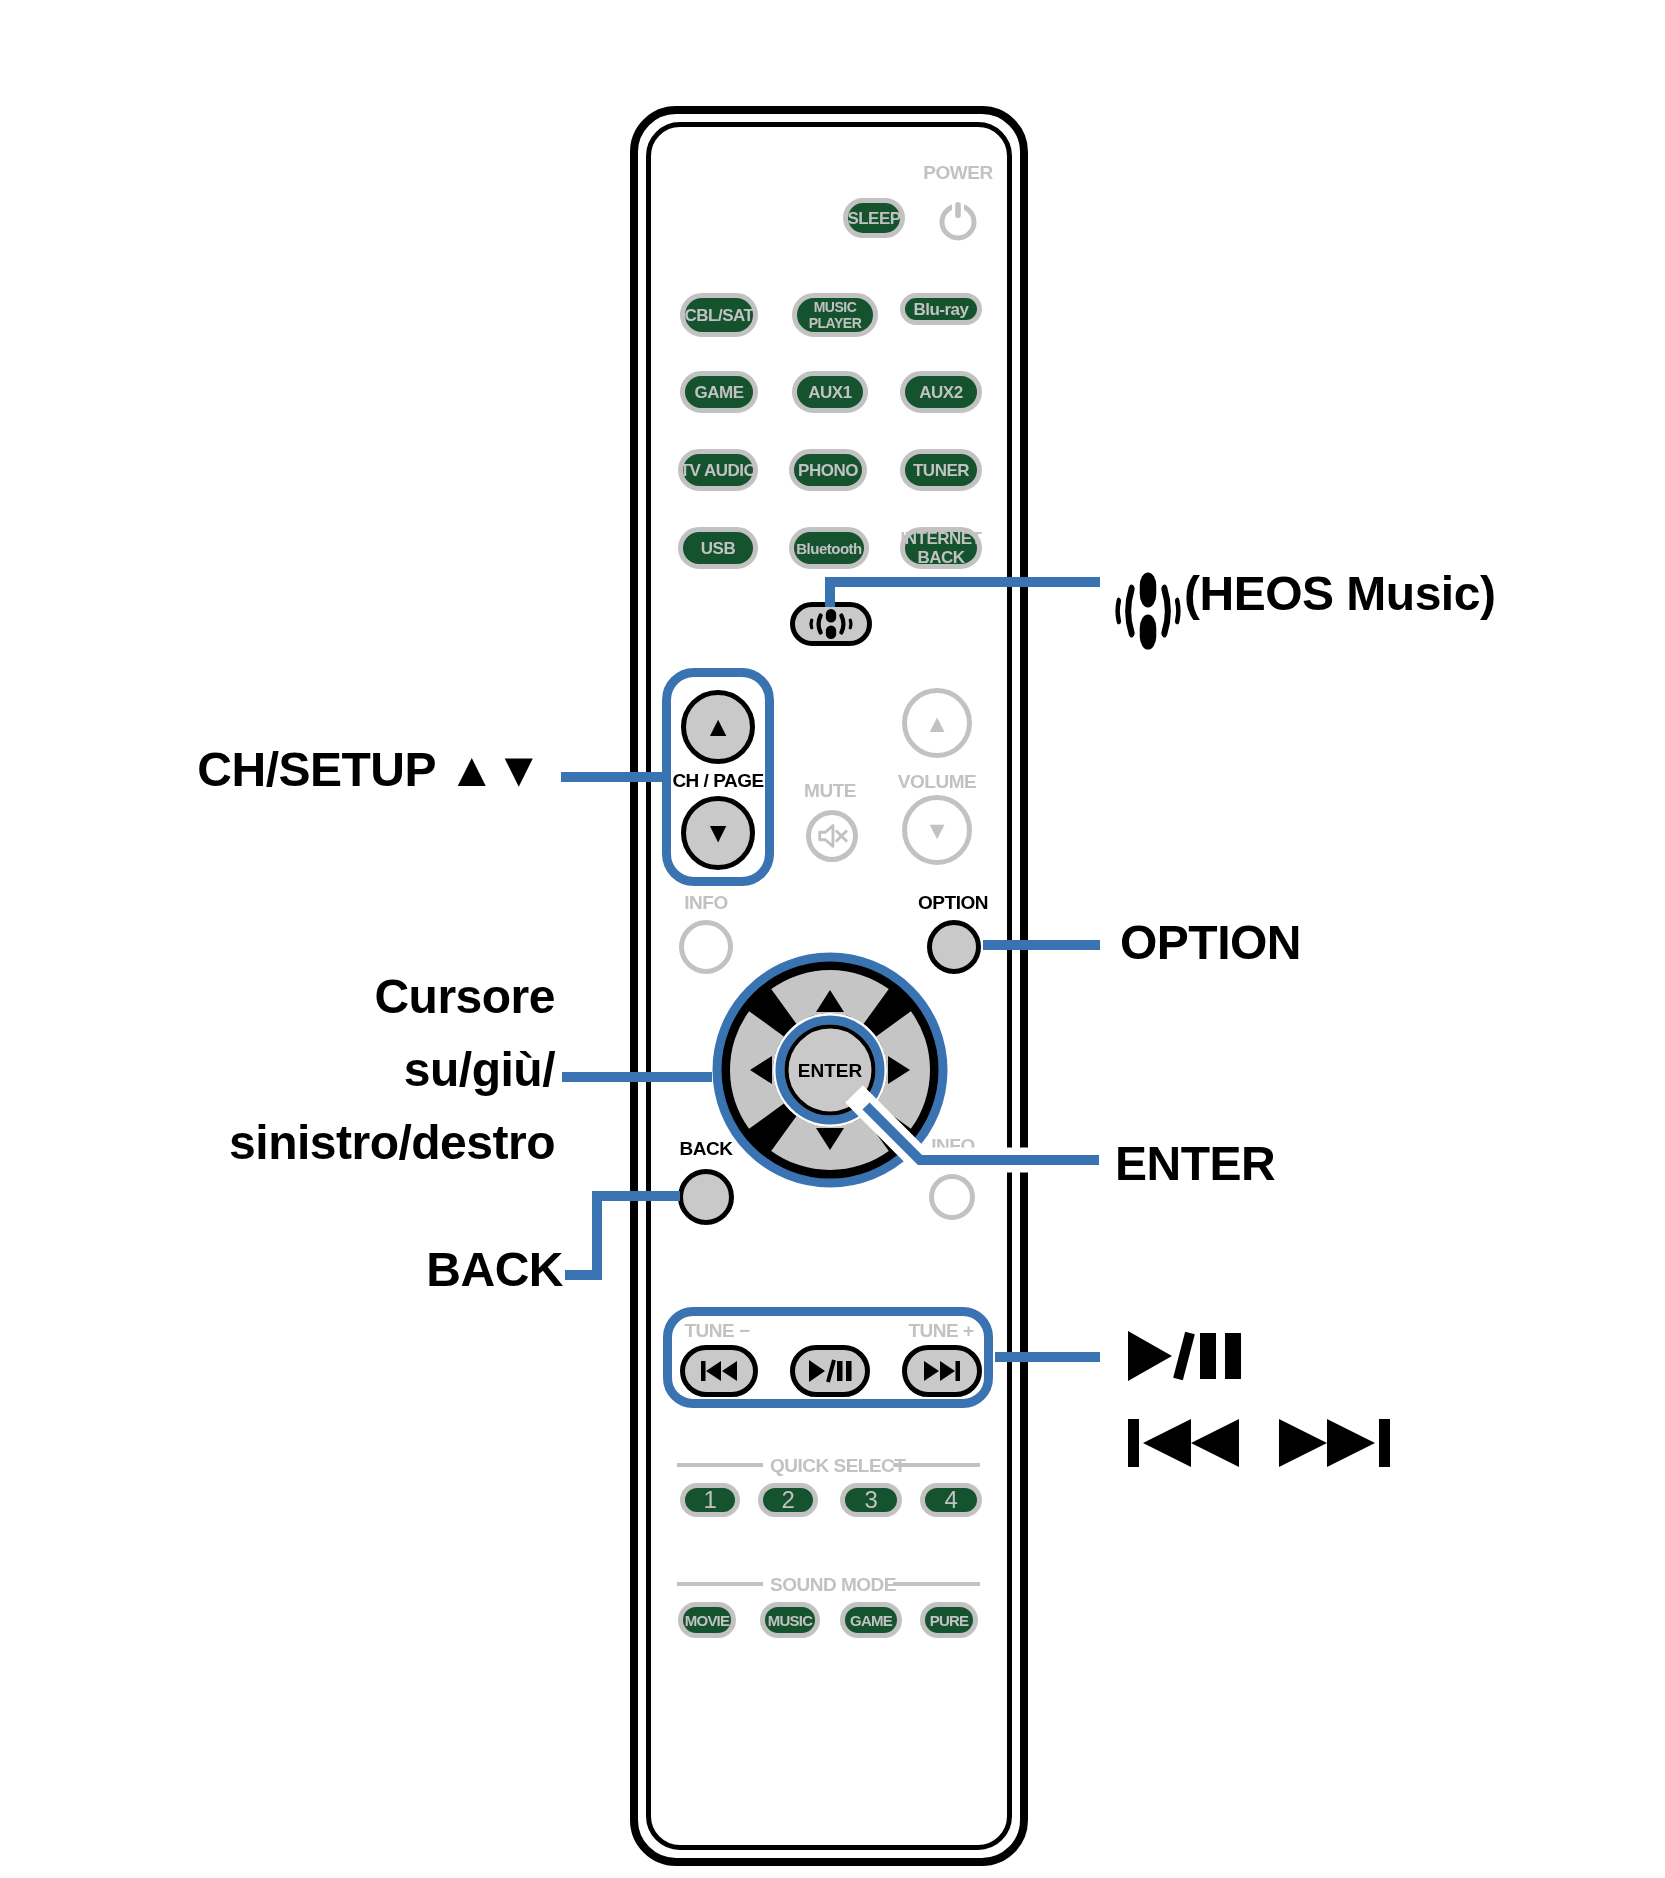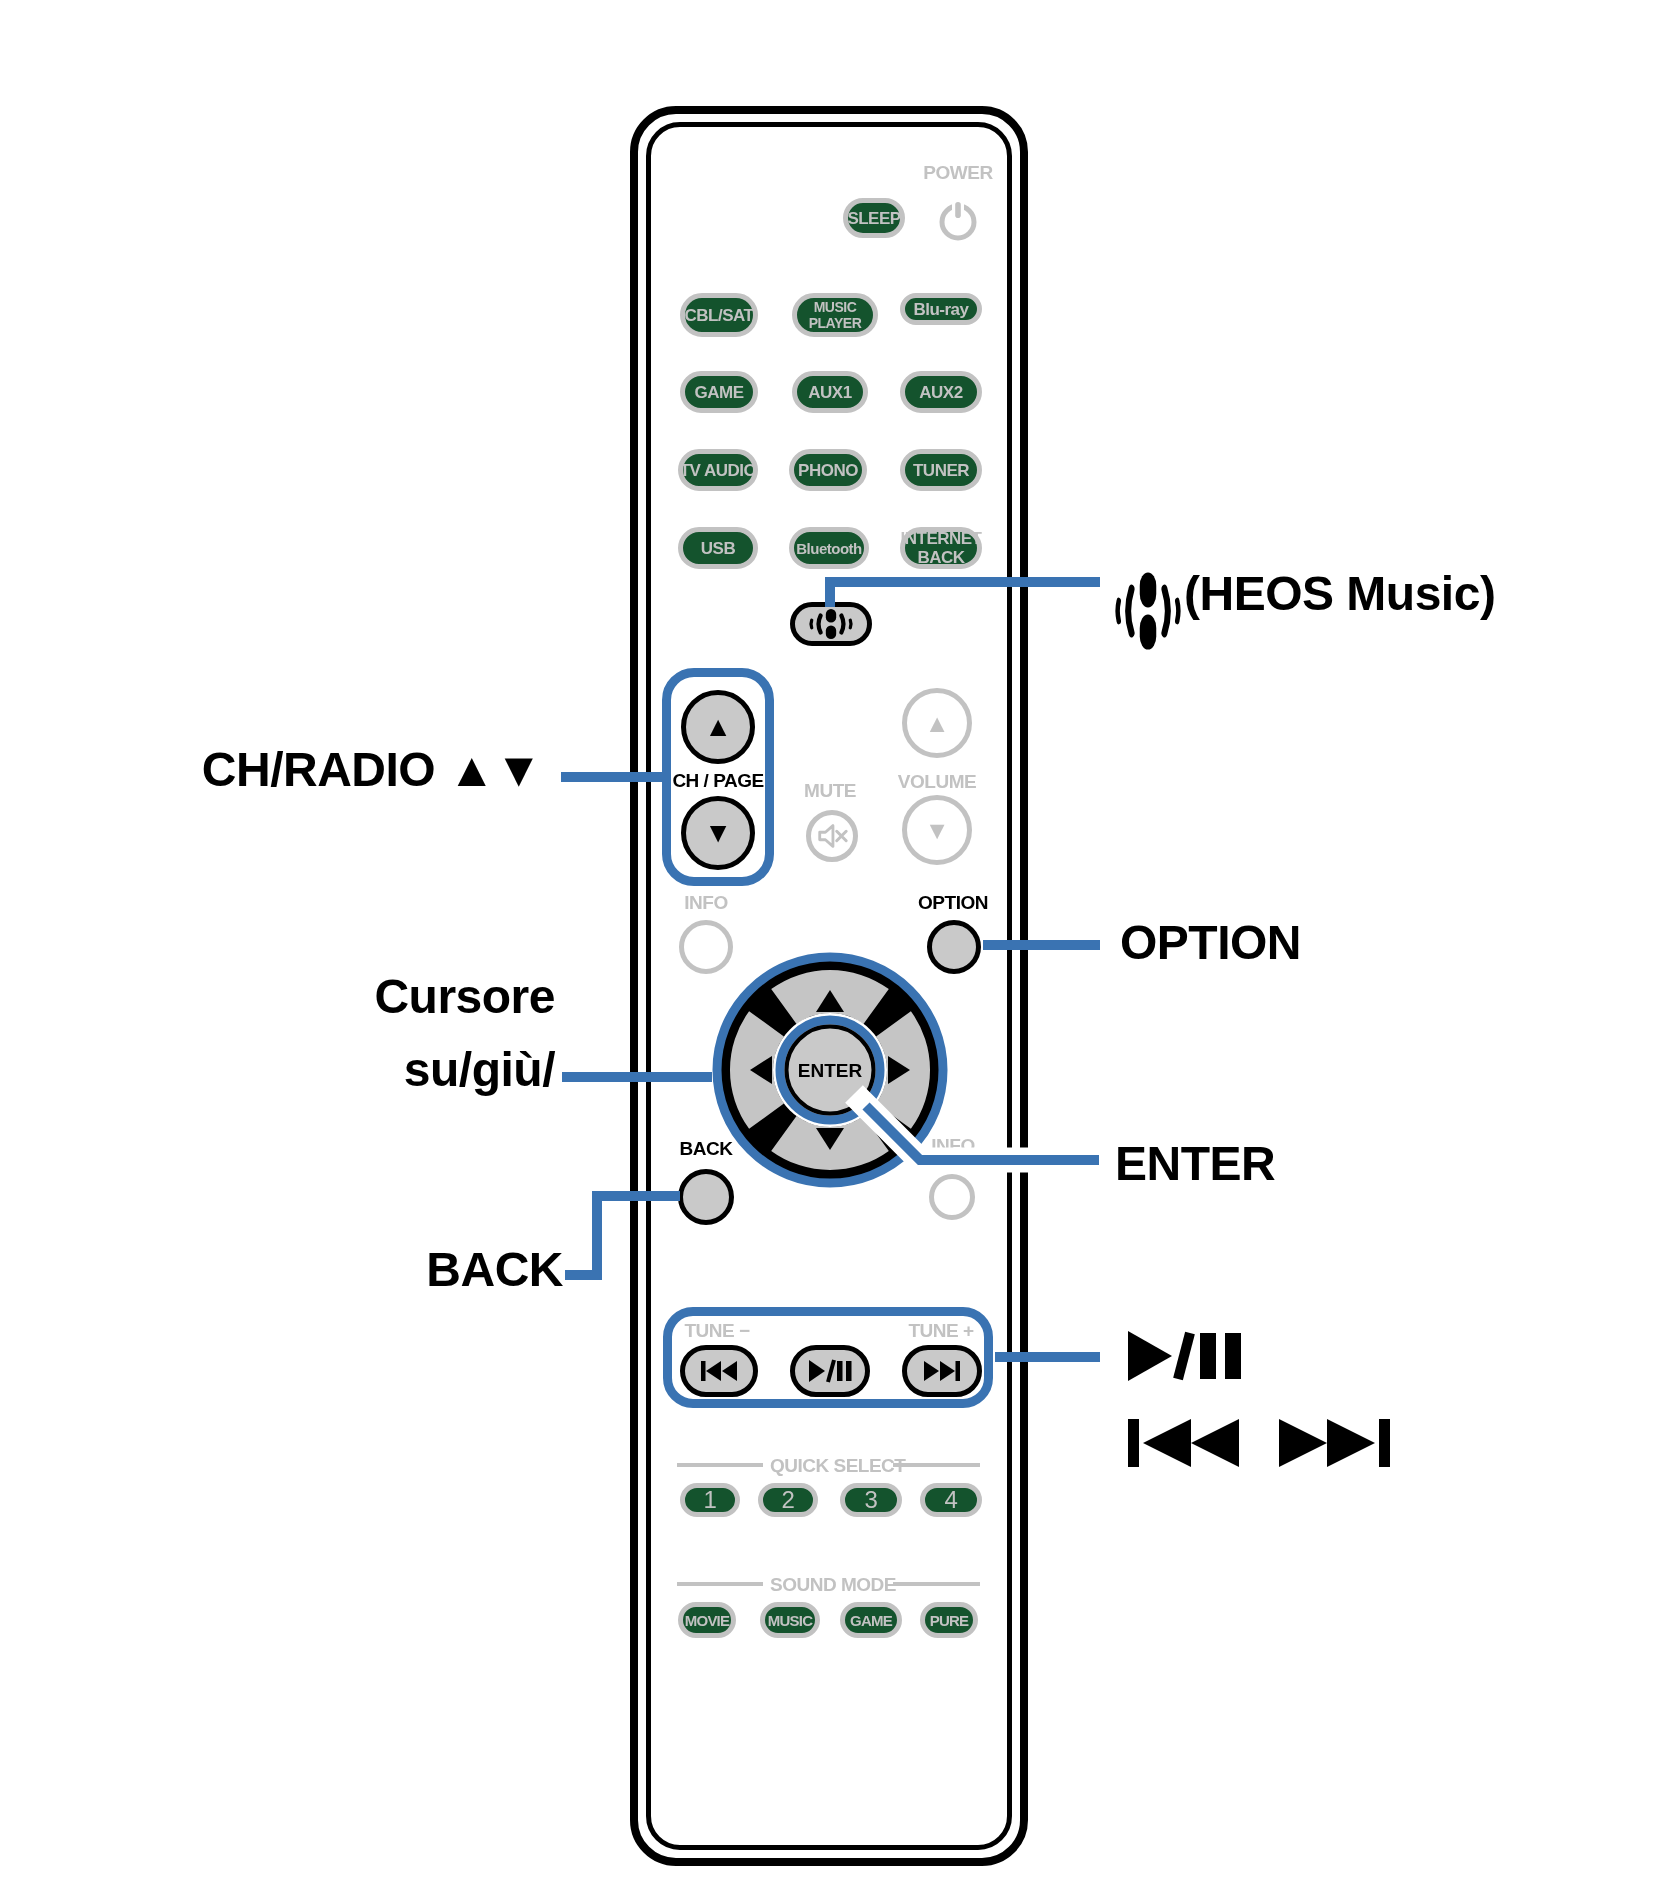--- a/index.html
+++ b/index.html
@@ -198,25 +198,26 @@
       <rect x="-5.5" y="-16" width="11" height="14.5" rx="5.5" fill="#000"></rect>
       <rect x="-5.5" y="1.5" width="11" height="14.5" rx="5.5" fill="#000"></rect>
       <path d="M-11,-9 Q-15.5,0 -11,9" fill="none" stroke="#000" stroke-width="4" stroke-linecap="round"></path>
       <path d="M11,-9 Q15.5,0 11,9" fill="none" stroke="#000" stroke-width="4" stroke-linecap="round"></path>
       <path d="M-19.5,-4 Q-21,0 -19.5,4" fill="none" stroke="#000" stroke-width="3" stroke-linecap="round"></path>
       <path d="M19.5,-4 Q21,0 19.5,4" fill="none" stroke="#000" stroke-width="3" stroke-linecap="round"></path>
     </svg>
     <span class="callout" style="position:static;">(HEOS Music)</span>
   </div>
 
-  <div class="callout right" style="left:140px;top:746px;width:402px;">CH/RADIO ▲▼</div>
+  <div class="callout right" style="left:140px;top:746px;width:402px;">CH/SETUP ▲▼</div>
 
   <div class="callout right" style="left:80px;top:960px;width:475px;line-height:73px;">
     <div>Cursore</div>
     <div>su/giù/</div>
+    <div>sinistro/destro</div>
   </div>
 
   <div class="callout right" style="left:163px;top:1246px;width:400px;">BACK</div>
 
   <div class="callout" style="left:1120px;top:919px;">OPTION</div>
 
   <div class="callout" style="left:1115px;top:1140px;">ENTER</div>
 
   <svg class="abs" style="left:1128px;top:1331px;" width="128" height="50" viewBox="0 0 128 50">
     <polygon points="0,0 0,50 44,25" fill="#000"></polygon>

